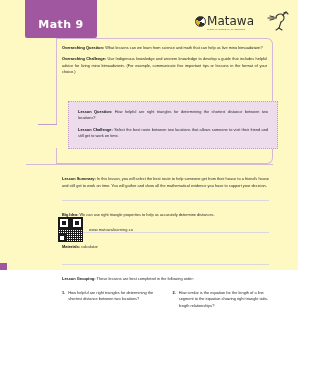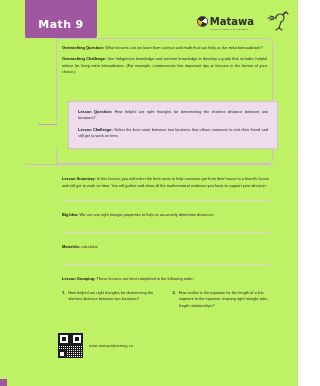--- a/index.html
+++ b/index.html
@@ -8,22 +8,22 @@
     width: 298px;
     height: 386px;
     background: #ffffff;
     font-family: "Liberation Sans", sans-serif;
     overflow: hidden;
   }
 
   #page {
     position: relative;
     width: 298px;
-    height: 386px;
-    background: #bef264;
+    height: 270px;
+    background: #fef9c3;
   }
 
   
   .header {
     position: absolute;
     top: 0; left: 0;
     width: 298px;
     height: 48px;
   }
 
@@ -67,22 +67,22 @@
   .logo-matawa .mark {
     width: 11px; height: 11px;
     border-radius: 50%;
     background:
       conic-gradient(from 200deg, #e8b417 0deg 95deg, #2f2f2f 95deg 200deg, #ffffff 200deg 280deg, #2f2f2f 280deg 360deg);
     border: 0.7px solid #3a3a3a;
     flex: none;
   }
 
   .logo-matawa .wordmark {
-    font-size: 10px;
-    font-weight: bold;
+    font-size: 12px;
+    font-weight: normal;
     color: #2b2b2b;
     line-height: 1;
     font-family: "DejaVu Sans", sans-serif;
   }
 
   .logo-matawa .subword {
     font-size: 2.4px;
     color: #555;
     line-height: 1;
     letter-spacing: 0.1px;

